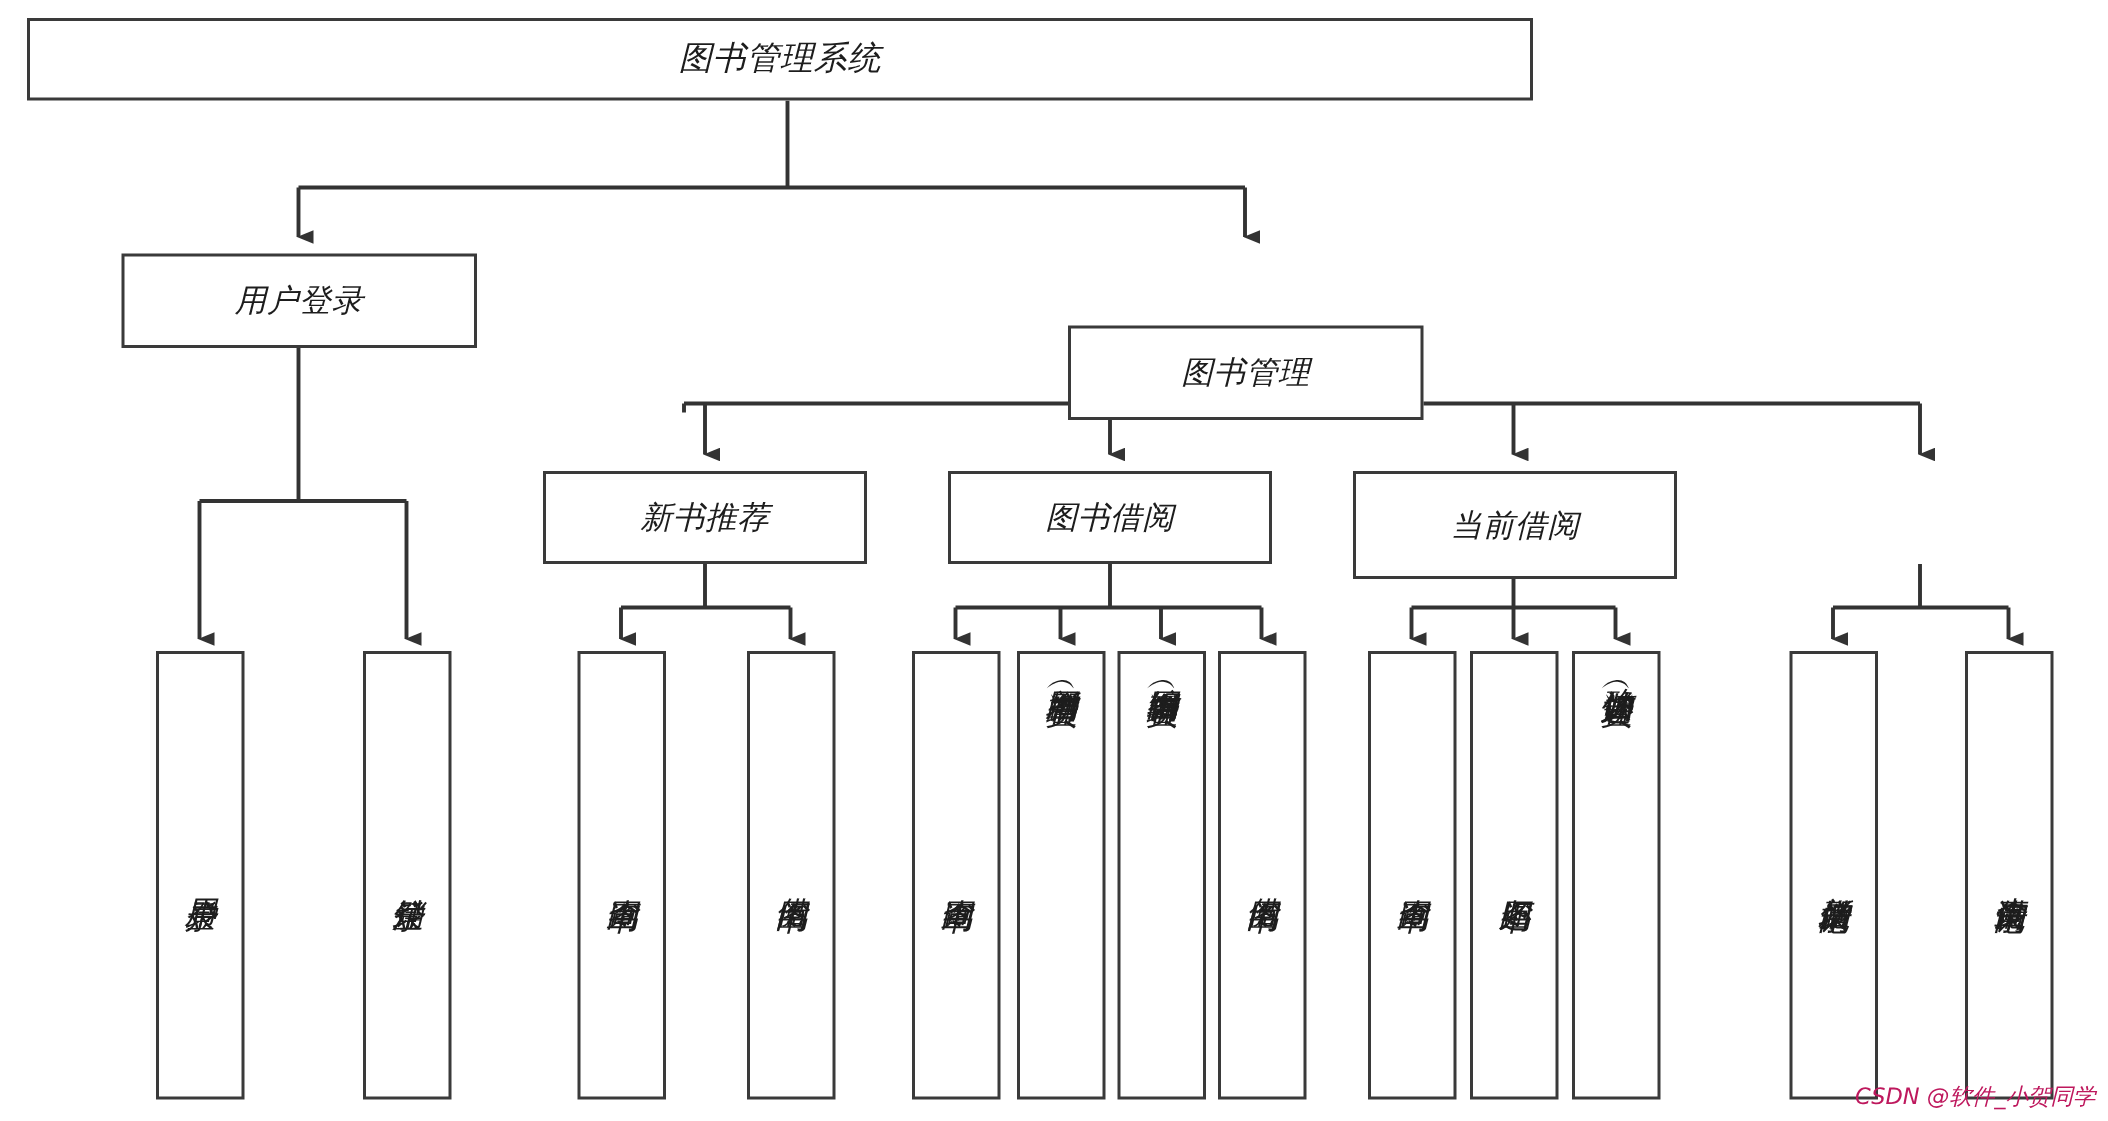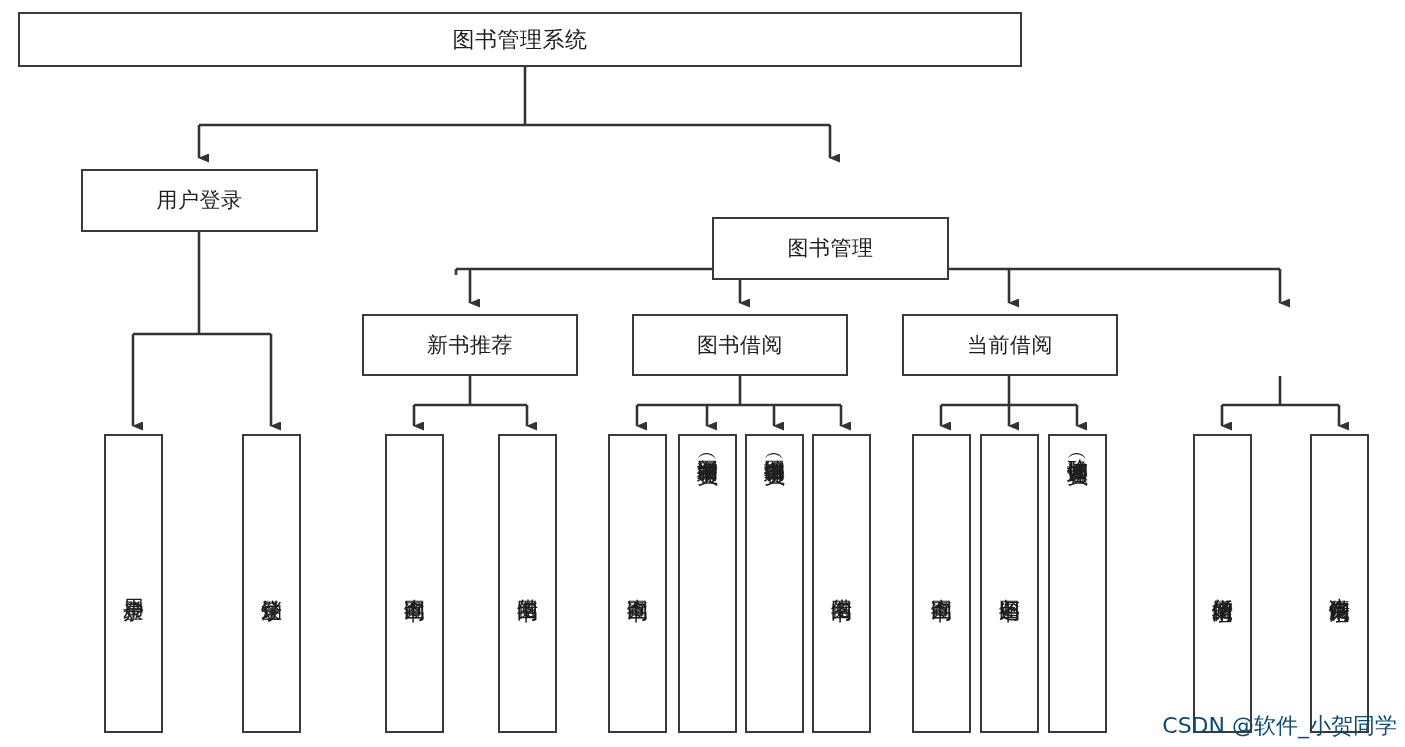--- a/index.html
+++ b/index.html
@@ -10,20 +10,21 @@
   }
   body {
     font-family: "DejaVu Sans", "Liberation Sans", sans-serif;
   }
   #diagram-root {
     position: relative;
     width: 1405px;
     height: 747px;
     background: #ffffff;
     overflow: hidden;
+    font-style: italic;
   }
   #edge-layer {
     position: absolute;
     left: 0;
     top: 0;
     width: 1405px;
     height: 747px;
     pointer-events: none;
   }
   .node {
@@ -63,22 +64,22 @@
     margin: 0 auto;
   }
   .node.vertical.centered {
     align-items: center;
     padding-top: 0;
   }
   #watermark {
     position: absolute;
     right: 8px;
     bottom: 6px;
-    font-size: 22px;
-    color: #0c4a6e;
+    font-size: 15px;
+    color: #be185d;
     white-space: nowrap;
     z-index: 5;
     font-family: "DejaVu Sans", "Liberation Sans", sans-serif;
   }
 </style>
 </head>
 <body>
 
 <div id="diagram-root">
 
@@ -143,21 +144,21 @@
   <div class="node horizontal" style="left:712px; top:169px; width:237px; height:63px;margin-top:48px;">
     <span class="node-label">图书管理</span>
   </div>
 
   <div class="node horizontal" style="left:362px; top:314px; width:216px; height:62px;">
     <span class="node-label">新书推荐</span>
   </div>
   <div class="node horizontal" style="left:632px; top:314px; width:216px; height:62px;">
     <span class="node-label">图书借阅</span>
   </div>
-  <div class="node horizontal" style="left:902px; top:314px; width:216px; height:62px;">
+  <div class="node horizontal" style="left:902px; top:314px; width:216px; height:72px;">
     <span class="node-label">当前借阅</span>
   </div>
 
   <div class="node vertical centered" style="left:104px; top:434px; width:59px; height:299px;">
     <span class="node-label">用户登录</span>
   </div>
   <div class="node vertical centered" style="left:242px; top:434px; width:59px; height:299px;">
     <span class="node-label">注销登录</span>
   </div>
 

